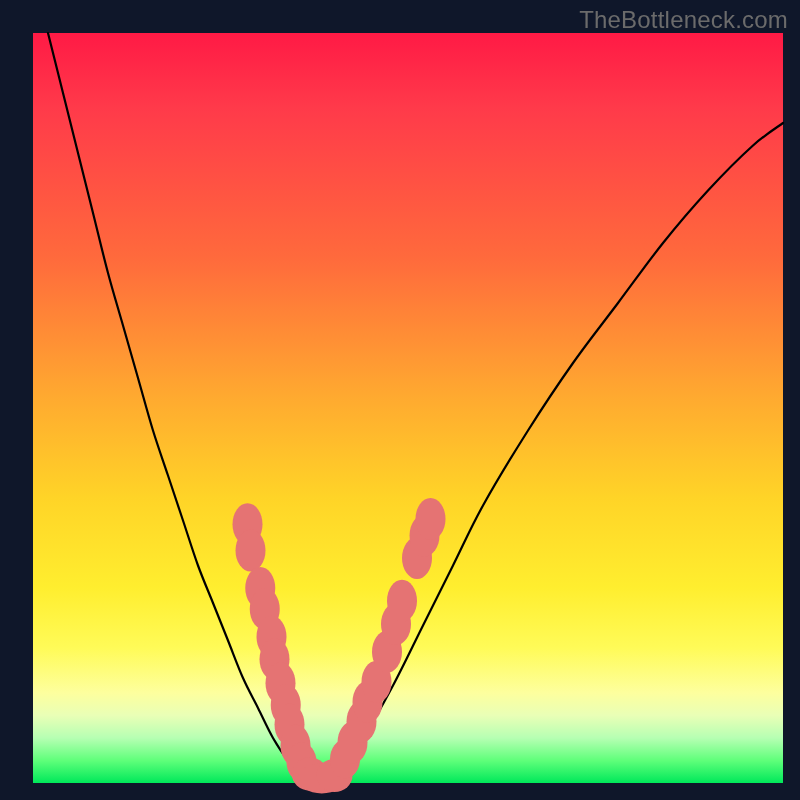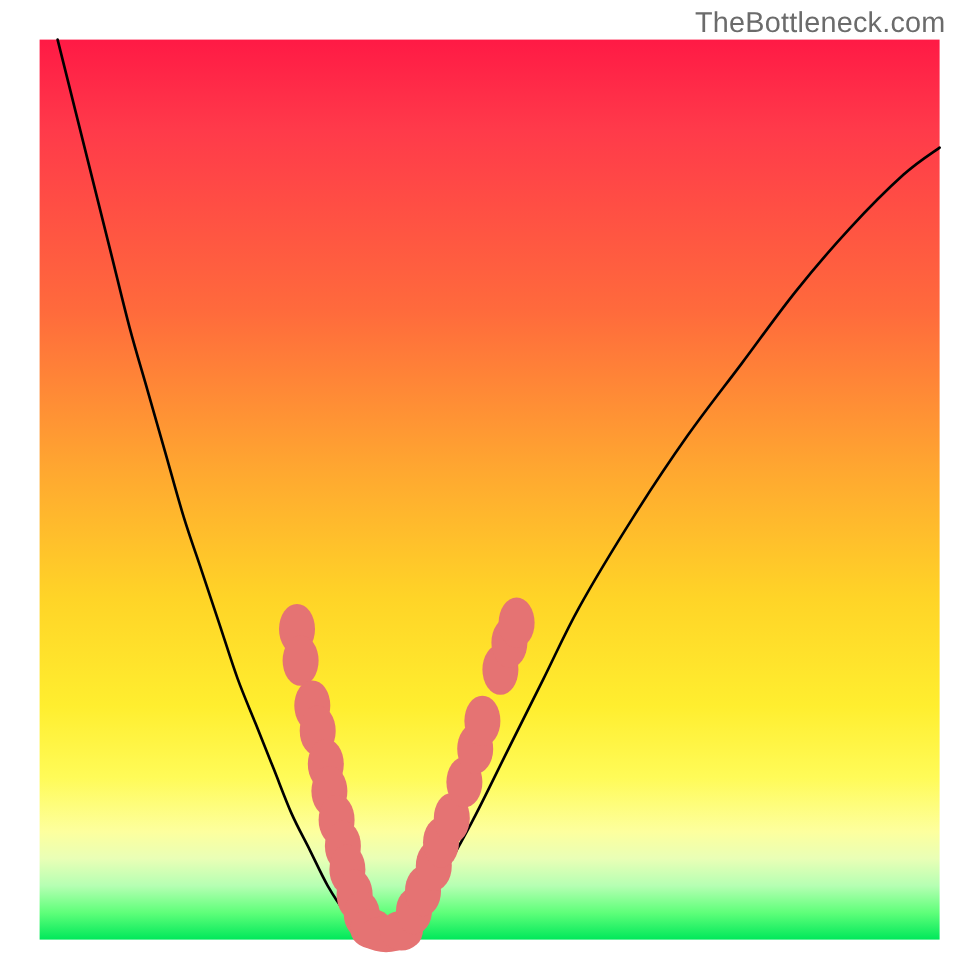--- a/index.html
+++ b/index.html
@@ -10,21 +10,21 @@
     overflow: hidden;
     background: #000;
     font-family: Arial, Helvetica, sans-serif;
   }
   .frame {
     position: absolute;
     left: 0;
     top: 0;
     width: 800px;
     height: 800px;
-    background: #ffffff;
+    background: #0f172a;
   }
   .plot {
     position: absolute;
     left: 33px;
     top: 33px;
     width: 750px;
     height: 750px;
     
     background: linear-gradient(to bottom,
       #ff1a45 0%,

